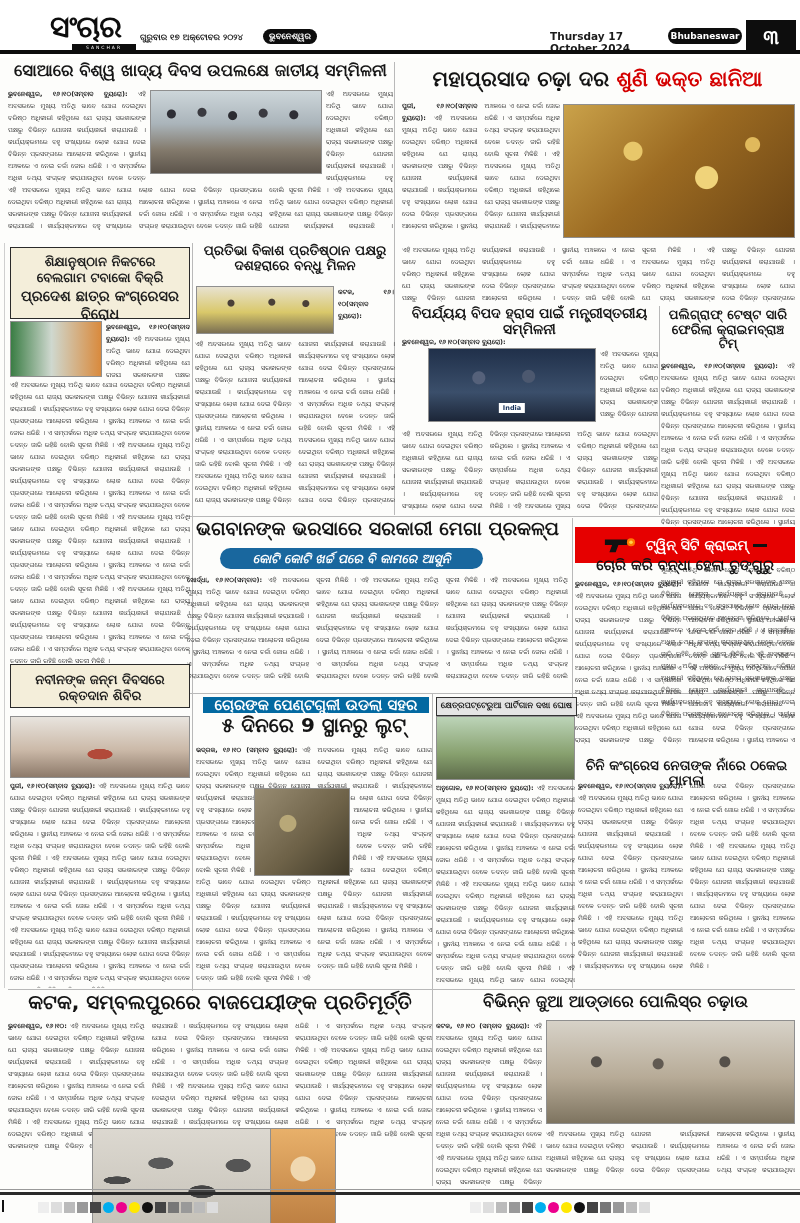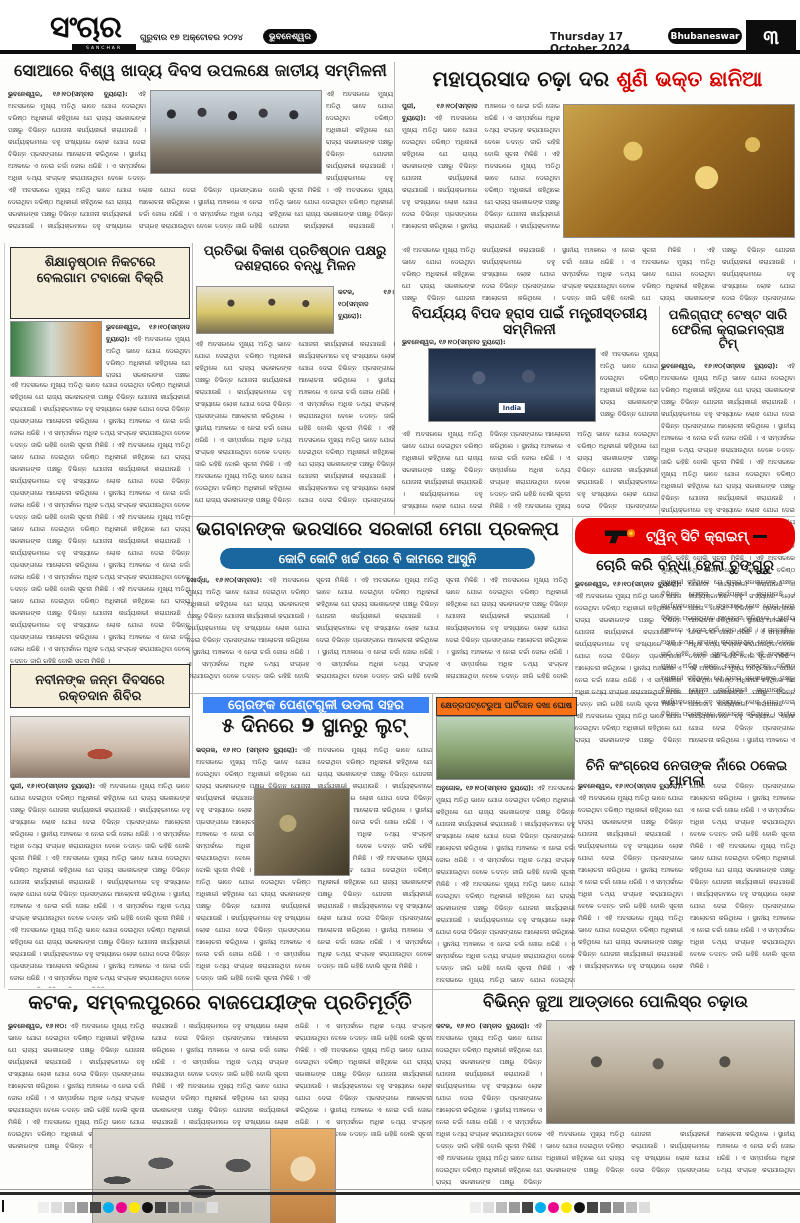--- a/index.html
+++ b/index.html
@@ -22,25 +22,25 @@
   .red{color:#d40000;}
   
   .bd{font-size:6.5px;line-height:12px;text-align:justify;overflow:hidden;color:#222;}
   .bd b{font-weight:bold;}
   .c2{column-count:2;column-gap:7px;}
   .c3{column-count:3;column-gap:7px;}
   .c5{column-count:5;column-gap:7px;}
   
   .cream{background:#f4eeda;border:1px solid #2a2a2a;text-align:center;}
   .cream .l{font-weight:900;line-height:1.25;}
-  .kicker{background:#3b82f6;color:#fff;font-size:13px;font-weight:bold;text-align:center;line-height:16px;}
+  .kicker{background:#0369a1;color:#fff;font-size:15px;font-weight:bold;text-align:center;line-height:16px;}
   .bluepill{background:#19679e;color:#fff;font-size:12.5px;font-weight:bold;text-align:center;border-radius:11px;line-height:21px;}
-  .redbanner{background:#e60000;border-radius:15px;display:flex;align-items:center;justify-content:center;gap:5px;}
+  .redbanner{background:#e60000;border-radius:0;display:flex;align-items:center;justify-content:center;gap:5px;margin-top:9px;}
   .redbanner .t{color:#fff;font-size:14px;font-weight:900;}
-  .boxhead{border:1px solid #333;background:#f97316;font-size:8.5px;font-weight:bold;text-align:center;line-height:15px;overflow:hidden;}
+  .boxhead{border:1px solid #333;background:#e5e5e5;font-size:8.5px;font-weight:bold;text-align:center;line-height:15px;overflow:hidden;}
   
   .photo{border:1px solid #8f8f8f;box-sizing:border-box;}
   .ph-stage{background:
      radial-gradient(circle at 12% 28%,#2e2e35 0 4px,transparent 5px),
      radial-gradient(circle at 30% 26%,#3a3a40 0 4px,transparent 5px),
      radial-gradient(circle at 48% 30%,#2b2b31 0 4px,transparent 5px),
      radial-gradient(circle at 66% 27%,#3a3a40 0 4px,transparent 5px),
      radial-gradient(circle at 84% 29%,#2e2e35 0 4px,transparent 5px),
      linear-gradient(180deg,#cdd6da 0%,#aab4ba 40%,#837a6c 72%,#5c544b 100%);}
   .ph-food{background:
@@ -117,20 +117,21 @@
 <div class="abs bd c3" style="left:8px;top:184px;width:385px;height:56px;"><span>ଏହି ଅବସରରେ ମୁଖ୍ୟ ଅତିଥି ଭାବେ ଯୋଗ ଦେଇଥିବା ବରିଷ୍ଠ ଅଧିକାରୀ କହିଥିଲେ ଯେ ରାଜ୍ୟ ସରକାରଙ୍କ ପକ୍ଷରୁ ବିଭିନ୍ନ ଯୋଜନା କାର୍ଯ୍ୟକାରୀ କରାଯାଉଛି । କାର୍ଯ୍ୟକ୍ରମରେ ବହୁ ସଂଖ୍ୟାରେ ଲୋକ ଯୋଗ ଦେଇ ବିଭିନ୍ନ ପ୍ରସଙ୍ଗରେ ଆଲୋଚନା କରିଥିଲେ । ସ୍ଥାନୀୟ ଅଞ୍ଚଳରେ ଏ ନେଇ ଚର୍ଚ୍ଚା ଜୋର ଧରିଛି । ଏ ସମ୍ପର୍କରେ ଅଧିକ ତଥ୍ୟ ସଂଗ୍ରହ କରାଯାଉଥିବା ବେଳେ ତଦନ୍ତ ଜାରି ରହିଛି ବୋଲି ସୂଚନା ମିଳିଛି । ଏହି ଅବସରରେ ମୁଖ୍ୟ ଅତିଥି ଭାବେ ଯୋଗ ଦେଇଥିବା ବରିଷ୍ଠ ଅଧିକାରୀ କହିଥିଲେ ଯେ ରାଜ୍ୟ ସରକାରଙ୍କ ପକ୍ଷରୁ ବିଭିନ୍ନ ଯୋଜନା କାର୍ଯ୍ୟକାରୀ କରାଯାଉଛି । କାର୍ଯ୍ୟକ୍ରମରେ ବହୁ ସଂଖ୍ୟାରେ ଲୋକ ଯୋଗ ଦେଇ ବିଭିନ୍ନ ପ୍ରସଙ୍ଗରେ ଆଲୋଚନା କରିଥିଲେ । ସ୍ଥାନୀୟ ଅଞ୍ଚଳରେ ଏ ନେଇ ଚର୍ଚ୍ଚା ଜୋର ଧରିଛି । ଏ ସମ୍ପର୍କରେ ଅଧିକ ତଥ୍ୟ ସଂଗ୍ରହ କରାଯାଉଥିବା ବେଳେ ତଦନ୍ତ ଜାରି ରହିଛି ବୋଲି ସୂଚନା ମିଳିଛି । </span></div>
 
 <div class="abs hl" style="left:400px;top:68px;width:395px;font-size:21px;"><span>ମହାପ୍ରସାଦ ଚଢ଼ା ଦର </span><span class="red">ଶୁଣି ଭକ୍ତ ଛାନିଆ</span></div>
 <div class="abs bd c2" style="left:402px;top:100px;width:158px;height:142px;"><b>ପୁରୀ, ୧୬।୧୦(ସମ୍ବାଦ ବ୍ୟୁରୋ):</b> <span>ଏହି ଅବସରରେ ମୁଖ୍ୟ ଅତିଥି ଭାବେ ଯୋଗ ଦେଇଥିବା ବରିଷ୍ଠ ଅଧିକାରୀ କହିଥିଲେ ଯେ ରାଜ୍ୟ ସରକାରଙ୍କ ପକ୍ଷରୁ ବିଭିନ୍ନ ଯୋଜନା କାର୍ଯ୍ୟକାରୀ କରାଯାଉଛି । କାର୍ଯ୍ୟକ୍ରମରେ ବହୁ ସଂଖ୍ୟାରେ ଲୋକ ଯୋଗ ଦେଇ ବିଭିନ୍ନ ପ୍ରସଙ୍ଗରେ ଆଲୋଚନା କରିଥିଲେ । ସ୍ଥାନୀୟ ଅଞ୍ଚଳରେ ଏ ନେଇ ଚର୍ଚ୍ଚା ଜୋର ଧରିଛି । ଏ ସମ୍ପର୍କରେ ଅଧିକ ତଥ୍ୟ ସଂଗ୍ରହ କରାଯାଉଥିବା ବେଳେ ତଦନ୍ତ ଜାରି ରହିଛି ବୋଲି ସୂଚନା ମିଳିଛି । ଏହି ଅବସରରେ ମୁଖ୍ୟ ଅତିଥି ଭାବେ ଯୋଗ ଦେଇଥିବା ବରିଷ୍ଠ ଅଧିକାରୀ କହିଥିଲେ ଯେ ରାଜ୍ୟ ସରକାରଙ୍କ ପକ୍ଷରୁ ବିଭିନ୍ନ ଯୋଜନା କାର୍ଯ୍ୟକାରୀ କରାଯାଉଛି । କାର୍ଯ୍ୟକ୍ରମରେ ବହୁ ସଂଖ୍ୟାରେ ଲୋକ ଯୋଗ ଦେଇ ବିଭିନ୍ନ ପ୍ରସଙ୍ଗରେ ଆଲୋଚନା କରିଥିଲେ । ସ୍ଥାନୀୟ ଅଞ୍ଚଳରେ ଏ ନେଇ ଚର୍ଚ୍ଚା ଜୋର ଧରିଛି । ଏ ସମ୍ପର୍କରେ ଅଧିକ ତଥ୍ୟ ସଂଗ୍ରହ କରାଯାଉଥିବା ବେଳେ ତଦନ୍ତ ଜାରି ରହିଛି ବୋଲି ସୂଚନା ମିଳିଛି । </span></div>
 <div class="abs photo ph-food" style="left:563px;top:104px;width:232px;height:134px;"></div>
 <div class="abs bd c5" style="left:402px;top:244px;width:393px;height:62px;"><span>ଏହି ଅବସରରେ ମୁଖ୍ୟ ଅତିଥି ଭାବେ ଯୋଗ ଦେଇଥିବା ବରିଷ୍ଠ ଅଧିକାରୀ କହିଥିଲେ ଯେ ରାଜ୍ୟ ସରକାରଙ୍କ ପକ୍ଷରୁ ବିଭିନ୍ନ ଯୋଜନା କାର୍ଯ୍ୟକାରୀ କରାଯାଉଛି । କାର୍ଯ୍ୟକ୍ରମରେ ବହୁ ସଂଖ୍ୟାରେ ଲୋକ ଯୋଗ ଦେଇ ବିଭିନ୍ନ ପ୍ରସଙ୍ଗରେ ଆଲୋଚନା କରିଥିଲେ । ସ୍ଥାନୀୟ ଅଞ୍ଚଳରେ ଏ ନେଇ ଚର୍ଚ୍ଚା ଜୋର ଧରିଛି । ଏ ସମ୍ପର୍କରେ ଅଧିକ ତଥ୍ୟ ସଂଗ୍ରହ କରାଯାଉଥିବା ବେଳେ ତଦନ୍ତ ଜାରି ରହିଛି ବୋଲି ସୂଚନା ମିଳିଛି । ଏହି ଅବସରରେ ମୁଖ୍ୟ ଅତିଥି ଭାବେ ଯୋଗ ଦେଇଥିବା ବରିଷ୍ଠ ଅଧିକାରୀ କହିଥିଲେ ଯେ ରାଜ୍ୟ ସରକାରଙ୍କ ପକ୍ଷରୁ ବିଭିନ୍ନ ଯୋଜନା କାର୍ଯ୍ୟକାରୀ କରାଯାଉଛି । କାର୍ଯ୍ୟକ୍ରମରେ ବହୁ ସଂଖ୍ୟାରେ ଲୋକ ଯୋଗ ଦେଇ ବିଭିନ୍ନ ପ୍ରସଙ୍ଗରେ ଆଲୋଚନା କରିଥିଲେ । ସ୍ଥାନୀୟ ଅଞ୍ଚଳରେ ଏ ନେଇ ଚର୍ଚ୍ଚା ଜୋର ଧରିଛି । ଏ ସମ୍ପର୍କରେ ଅଧିକ ତଥ୍ୟ ସଂଗ୍ରହ କରାଯାଉଥିବା ବେଳେ ତଦନ୍ତ ଜାରି ରହିଛି ବୋଲି ସୂଚନା ମିଳିଛି । ଏହି ଅବସରରେ ମୁଖ୍ୟ ଅତିଥି ଭାବେ ଯୋଗ ଦେଇଥିବା ବରିଷ୍ଠ ଅଧିକାରୀ କହିଥିଲେ ଯେ ରାଜ୍ୟ ସରକାରଙ୍କ ପକ୍ଷରୁ ବିଭିନ୍ନ ଯୋଜନା କାର୍ଯ୍ୟକାରୀ କରାଯାଉଛି । କାର୍ଯ୍ୟକ୍ରମରେ ବହୁ ସଂଖ୍ୟାରେ ଲୋକ ଯୋଗ ଦେଇ ବିଭିନ୍ନ ପ୍ରସଙ୍ଗରେ ଆଲୋଚନା କରିଥିଲେ । ସ୍ଥାନୀୟ ଅଞ୍ଚଳରେ ଏ ନେଇ ଚର୍ଚ୍ଚା ଜୋର ଧରିଛି । ଏ ସମ୍ପର୍କରେ ଅଧିକ ତଥ୍ୟ ସଂଗ୍ରହ କରାଯାଉଥିବା ବେଳେ ତଦନ୍ତ ଜାରି ରହିଛି ବୋଲି ସୂଚନା ମିଳିଛି । ଏହି ଅବସରରେ ମୁଖ୍ୟ ଅତିଥି ଭାବେ ଯୋଗ ଦେଇଥିବା ବରିଷ୍ଠ ଅଧିକାରୀ କହିଥିଲେ ଯେ ରାଜ୍ୟ ସରକାରଙ୍କ ପକ୍ଷରୁ ବିଭିନ୍ନ ଯୋଜନା କାର୍ଯ୍ୟକାରୀ କରାଯାଉଛି । କାର୍ଯ୍ୟକ୍ରମରେ ବହୁ ସଂଖ୍ୟାରେ ଲୋକ ଯୋଗ ଦେଇ ବିଭିନ୍ନ ପ୍ରସଙ୍ଗରେ ଆଲୋଚନା କରିଥିଲେ । ସ୍ଥାନୀୟ ଅଞ୍ଚଳରେ ଏ ନେଇ ଚର୍ଚ୍ଚା ଜୋର ଧରିଛି । ଏ ସମ୍ପର୍କରେ ଅଧିକ ତଥ୍ୟ ସଂଗ୍ରହ କରାଯାଉଥିବା ବେଳେ ତଦନ୍ତ ଜାରି ରହିଛି ବୋଲି ସୂଚନା ମିଳିଛି । </span></div>
 
 <div class="abs cream" style="left:10px;top:247px;width:180px;height:72px;padding-top:6px;box-sizing:border-box;">
   <div class="l" style="font-size:13px;">ଶିକ୍ଷାନୁଷ୍ଠାନ ନିକଟରେ</div>
   <div class="l" style="font-size:13px;">ବେଲଗାମ ଟବାକୋ ବିକ୍ରି</div>
+  <div class="l" style="font-size:14.5px;">ପ୍ରଦେଶ ଛାତ୍ର କଂଗ୍ରେସର ବିରୋଧ</div>
 </div>
 <div class="abs photo ph-congress" style="left:10px;top:321px;width:92px;height:56px;"></div>
 <div class="abs bd" style="left:106px;top:321px;width:84px;height:56px;"><b>ଭୁବନେଶ୍ୱର, ୧୬।୧୦(ସମ୍ବାଦ ବ୍ୟୁରୋ):</b> <span>ଏହି ଅବସରରେ ମୁଖ୍ୟ ଅତିଥି ଭାବେ ଯୋଗ ଦେଇଥିବା ବରିଷ୍ଠ ଅଧିକାରୀ କହିଥିଲେ ଯେ ରାଜ୍ୟ ସରକାରଙ୍କ ପକ୍ଷରୁ ବିଭିନ୍ନ ଯୋଜନା କାର୍ଯ୍ୟକାରୀ କରାଯାଉଛି । କାର୍ଯ୍ୟକ୍ରମରେ ବହୁ ସଂଖ୍ୟାରେ ଲୋକ ଯୋଗ ଦେଇ ବିଭିନ୍ନ ପ୍ରସଙ୍ଗରେ ଆଲୋଚନା କରିଥିଲେ । ସ୍ଥାନୀୟ ଅଞ୍ଚଳରେ ଏ ନେଇ ଚର୍ଚ୍ଚା ଜୋର ଧରିଛି । ଏ ସମ୍ପର୍କରେ ଅଧିକ ତଥ୍ୟ ସଂଗ୍ରହ କରାଯାଉଥିବା ବେଳେ ତଦନ୍ତ ଜାରି ରହିଛି ବୋଲି ସୂଚନା ମିଳିଛି । </span></div>
 <div class="abs bd" style="left:10px;top:379px;width:180px;height:284px;"><span>ଏହି ଅବସରରେ ମୁଖ୍ୟ ଅତିଥି ଭାବେ ଯୋଗ ଦେଇଥିବା ବରିଷ୍ଠ ଅଧିକାରୀ କହିଥିଲେ ଯେ ରାଜ୍ୟ ସରକାରଙ୍କ ପକ୍ଷରୁ ବିଭିନ୍ନ ଯୋଜନା କାର୍ଯ୍ୟକାରୀ କରାଯାଉଛି । କାର୍ଯ୍ୟକ୍ରମରେ ବହୁ ସଂଖ୍ୟାରେ ଲୋକ ଯୋଗ ଦେଇ ବିଭିନ୍ନ ପ୍ରସଙ୍ଗରେ ଆଲୋଚନା କରିଥିଲେ । ସ୍ଥାନୀୟ ଅଞ୍ଚଳରେ ଏ ନେଇ ଚର୍ଚ୍ଚା ଜୋର ଧରିଛି । ଏ ସମ୍ପର୍କରେ ଅଧିକ ତଥ୍ୟ ସଂଗ୍ରହ କରାଯାଉଥିବା ବେଳେ ତଦନ୍ତ ଜାରି ରହିଛି ବୋଲି ସୂଚନା ମିଳିଛି । ଏହି ଅବସରରେ ମୁଖ୍ୟ ଅତିଥି ଭାବେ ଯୋଗ ଦେଇଥିବା ବରିଷ୍ଠ ଅଧିକାରୀ କହିଥିଲେ ଯେ ରାଜ୍ୟ ସରକାରଙ୍କ ପକ୍ଷରୁ ବିଭିନ୍ନ ଯୋଜନା କାର୍ଯ୍ୟକାରୀ କରାଯାଉଛି । କାର୍ଯ୍ୟକ୍ରମରେ ବହୁ ସଂଖ୍ୟାରେ ଲୋକ ଯୋଗ ଦେଇ ବିଭିନ୍ନ ପ୍ରସଙ୍ଗରେ ଆଲୋଚନା କରିଥିଲେ । ସ୍ଥାନୀୟ ଅଞ୍ଚଳରେ ଏ ନେଇ ଚର୍ଚ୍ଚା ଜୋର ଧରିଛି । ଏ ସମ୍ପର୍କରେ ଅଧିକ ତଥ୍ୟ ସଂଗ୍ରହ କରାଯାଉଥିବା ବେଳେ ତଦନ୍ତ ଜାରି ରହିଛି ବୋଲି ସୂଚନା ମିଳିଛି । ଏହି ଅବସରରେ ମୁଖ୍ୟ ଅତିଥି ଭାବେ ଯୋଗ ଦେଇଥିବା ବରିଷ୍ଠ ଅଧିକାରୀ କହିଥିଲେ ଯେ ରାଜ୍ୟ ସରକାରଙ୍କ ପକ୍ଷରୁ ବିଭିନ୍ନ ଯୋଜନା କାର୍ଯ୍ୟକାରୀ କରାଯାଉଛି । କାର୍ଯ୍ୟକ୍ରମରେ ବହୁ ସଂଖ୍ୟାରେ ଲୋକ ଯୋଗ ଦେଇ ବିଭିନ୍ନ ପ୍ରସଙ୍ଗରେ ଆଲୋଚନା କରିଥିଲେ । ସ୍ଥାନୀୟ ଅଞ୍ଚଳରେ ଏ ନେଇ ଚର୍ଚ୍ଚା ଜୋର ଧରିଛି । ଏ ସମ୍ପର୍କରେ ଅଧିକ ତଥ୍ୟ ସଂଗ୍ରହ କରାଯାଉଥିବା ବେଳେ ତଦନ୍ତ ଜାରି ରହିଛି ବୋଲି ସୂଚନା ମିଳିଛି । ଏହି ଅବସରରେ ମୁଖ୍ୟ ଅତିଥି ଭାବେ ଯୋଗ ଦେଇଥିବା ବରିଷ୍ଠ ଅଧିକାରୀ କହିଥିଲେ ଯେ ରାଜ୍ୟ ସରକାରଙ୍କ ପକ୍ଷରୁ ବିଭିନ୍ନ ଯୋଜନା କାର୍ଯ୍ୟକାରୀ କରାଯାଉଛି । କାର୍ଯ୍ୟକ୍ରମରେ ବହୁ ସଂଖ୍ୟାରେ ଲୋକ ଯୋଗ ଦେଇ ବିଭିନ୍ନ ପ୍ରସଙ୍ଗରେ ଆଲୋଚନା କରିଥିଲେ । ସ୍ଥାନୀୟ ଅଞ୍ଚଳରେ ଏ ନେଇ ଚର୍ଚ୍ଚା ଜୋର ଧରିଛି । ଏ ସମ୍ପର୍କରେ ଅଧିକ ତଥ୍ୟ ସଂଗ୍ରହ କରାଯାଉଥିବା ବେଳେ ତଦନ୍ତ ଜାରି ରହିଛି ବୋଲି ସୂଚନା ମିଳିଛି । </span></div>
 
 <div class="abs hl" style="left:195px;top:243px;width:200px;font-size:13.5px;">ପ୍ରତିଭା ବିକାଶ ପ୍ରତିଷ୍ଠାନ ପକ୍ଷରୁ ଦଶହରାରେ ବନ୍ଧୁ ମିଳନ</div>
 <div class="abs photo ph-yellow" style="left:196px;top:286px;width:138px;height:48px;"></div>
 <div class="abs bd" style="left:338px;top:286px;width:56px;height:48px;"><b>କଟକ, ୧୬।୧୦(ସମ୍ବାଦ ବ୍ୟୁରୋ):</b></div>
 <div class="abs bd c2" style="left:195px;top:338px;width:200px;height:178px;"><span>ଏହି ଅବସରରେ ମୁଖ୍ୟ ଅତିଥି ଭାବେ ଯୋଗ ଦେଇଥିବା ବରିଷ୍ଠ ଅଧିକାରୀ କହିଥିଲେ ଯେ ରାଜ୍ୟ ସରକାରଙ୍କ ପକ୍ଷରୁ ବିଭିନ୍ନ ଯୋଜନା କାର୍ଯ୍ୟକାରୀ କରାଯାଉଛି । କାର୍ଯ୍ୟକ୍ରମରେ ବହୁ ସଂଖ୍ୟାରେ ଲୋକ ଯୋଗ ଦେଇ ବିଭିନ୍ନ ପ୍ରସଙ୍ଗରେ ଆଲୋଚନା କରିଥିଲେ । ସ୍ଥାନୀୟ ଅଞ୍ଚଳରେ ଏ ନେଇ ଚର୍ଚ୍ଚା ଜୋର ଧରିଛି । ଏ ସମ୍ପର୍କରେ ଅଧିକ ତଥ୍ୟ ସଂଗ୍ରହ କରାଯାଉଥିବା ବେଳେ ତଦନ୍ତ ଜାରି ରହିଛି ବୋଲି ସୂଚନା ମିଳିଛି । ଏହି ଅବସରରେ ମୁଖ୍ୟ ଅତିଥି ଭାବେ ଯୋଗ ଦେଇଥିବା ବରିଷ୍ଠ ଅଧିକାରୀ କହିଥିଲେ ଯେ ରାଜ୍ୟ ସରକାରଙ୍କ ପକ୍ଷରୁ ବିଭିନ୍ନ ଯୋଜନା କାର୍ଯ୍ୟକାରୀ କରାଯାଉଛି । କାର୍ଯ୍ୟକ୍ରମରେ ବହୁ ସଂଖ୍ୟାରେ ଲୋକ ଯୋଗ ଦେଇ ବିଭିନ୍ନ ପ୍ରସଙ୍ଗରେ ଆଲୋଚନା କରିଥିଲେ । ସ୍ଥାନୀୟ ଅଞ୍ଚଳରେ ଏ ନେଇ ଚର୍ଚ୍ଚା ଜୋର ଧରିଛି । ଏ ସମ୍ପର୍କରେ ଅଧିକ ତଥ୍ୟ ସଂଗ୍ରହ କରାଯାଉଥିବା ବେଳେ ତଦନ୍ତ ଜାରି ରହିଛି ବୋଲି ସୂଚନା ମିଳିଛି । ଏହି ଅବସରରେ ମୁଖ୍ୟ ଅତିଥି ଭାବେ ଯୋଗ ଦେଇଥିବା ବରିଷ୍ଠ ଅଧିକାରୀ କହିଥିଲେ ଯେ ରାଜ୍ୟ ସରକାରଙ୍କ ପକ୍ଷରୁ ବିଭିନ୍ନ ଯୋଜନା କାର୍ଯ୍ୟକାରୀ କରାଯାଉଛି । କାର୍ଯ୍ୟକ୍ରମରେ ବହୁ ସଂଖ୍ୟାରେ ଲୋକ ଯୋଗ ଦେଇ ବିଭିନ୍ନ ପ୍ରସଙ୍ଗରେ ଆଲୋଚନା କରିଥିଲେ । ସ୍ଥାନୀୟ ଅଞ୍ଚଳରେ ଏ ନେଇ ଚର୍ଚ୍ଚା ଜୋର ଧରିଛି । ଏ ସମ୍ପର୍କରେ ଅଧିକ ତଥ୍ୟ ସଂଗ୍ରହ କରାଯାଉଥିବା ବେଳେ ତଦନ୍ତ ଜାରି ରହିଛି ବୋଲି ସୂଚନା ମିଳିଛି । </span></div>
 
@@ -139,21 +140,21 @@
 <div class="abs photo ph-conf" style="left:428px;top:348px;width:168px;height:74px;">
   <span class="placard">India</span>
 </div>
 <div class="abs bd" style="left:600px;top:348px;width:58px;height:74px;"><span>ଏହି ଅବସରରେ ମୁଖ୍ୟ ଅତିଥି ଭାବେ ଯୋଗ ଦେଇଥିବା ବରିଷ୍ଠ ଅଧିକାରୀ କହିଥିଲେ ଯେ ରାଜ୍ୟ ସରକାରଙ୍କ ପକ୍ଷରୁ ବିଭିନ୍ନ ଯୋଜନା କାର୍ଯ୍ୟକାରୀ କରାଯାଉଛି । କାର୍ଯ୍ୟକ୍ରମରେ ବହୁ ସଂଖ୍ୟାରେ ଲୋକ ଯୋଗ ଦେଇ ବିଭିନ୍ନ ପ୍ରସଙ୍ଗରେ ଆଲୋଚନା କରିଥିଲେ । ସ୍ଥାନୀୟ ଅଞ୍ଚଳରେ ଏ ନେଇ ଚର୍ଚ୍ଚା ଜୋର ଧରିଛି । ଏ ସମ୍ପର୍କରେ ଅଧିକ ତଥ୍ୟ ସଂଗ୍ରହ କରାଯାଉଥିବା ବେଳେ ତଦନ୍ତ ଜାରି ରହିଛି ବୋଲି ସୂଚନା ମିଳିଛି । </span></div>
 <div class="abs bd c3" style="left:402px;top:428px;width:256px;height:88px;"><span>ଏହି ଅବସରରେ ମୁଖ୍ୟ ଅତିଥି ଭାବେ ଯୋଗ ଦେଇଥିବା ବରିଷ୍ଠ ଅଧିକାରୀ କହିଥିଲେ ଯେ ରାଜ୍ୟ ସରକାରଙ୍କ ପକ୍ଷରୁ ବିଭିନ୍ନ ଯୋଜନା କାର୍ଯ୍ୟକାରୀ କରାଯାଉଛି । କାର୍ଯ୍ୟକ୍ରମରେ ବହୁ ସଂଖ୍ୟାରେ ଲୋକ ଯୋଗ ଦେଇ ବିଭିନ୍ନ ପ୍ରସଙ୍ଗରେ ଆଲୋଚନା କରିଥିଲେ । ସ୍ଥାନୀୟ ଅଞ୍ଚଳରେ ଏ ନେଇ ଚର୍ଚ୍ଚା ଜୋର ଧରିଛି । ଏ ସମ୍ପର୍କରେ ଅଧିକ ତଥ୍ୟ ସଂଗ୍ରହ କରାଯାଉଥିବା ବେଳେ ତଦନ୍ତ ଜାରି ରହିଛି ବୋଲି ସୂଚନା ମିଳିଛି । ଏହି ଅବସରରେ ମୁଖ୍ୟ ଅତିଥି ଭାବେ ଯୋଗ ଦେଇଥିବା ବରିଷ୍ଠ ଅଧିକାରୀ କହିଥିଲେ ଯେ ରାଜ୍ୟ ସରକାରଙ୍କ ପକ୍ଷରୁ ବିଭିନ୍ନ ଯୋଜନା କାର୍ଯ୍ୟକାରୀ କରାଯାଉଛି । କାର୍ଯ୍ୟକ୍ରମରେ ବହୁ ସଂଖ୍ୟାରେ ଲୋକ ଯୋଗ ଦେଇ ବିଭିନ୍ନ ପ୍ରସଙ୍ଗରେ ଆଲୋଚନା କରିଥିଲେ । ସ୍ଥାନୀୟ ଅଞ୍ଚଳରେ ଏ ନେଇ ଚର୍ଚ୍ଚା ଜୋର ଧରିଛି । ଏ ସମ୍ପର୍କରେ ଅଧିକ ତଥ୍ୟ ସଂଗ୍ରହ କରାଯାଉଥିବା ବେଳେ ତଦନ୍ତ ଜାରି ରହିଛି ବୋଲି ସୂଚନା ମିଳିଛି । </span></div>
 
 <div class="abs hl" style="left:661px;top:308px;width:134px;font-size:13px;">ପଲିଗ୍ରାଫ୍ ଟେଷ୍ଟ ସାରି ଫେରିଲା କ୍ରାଇମବ୍ରାଞ୍ଚ ଟିମ୍</div>
 <div class="abs bd" style="left:661px;top:360px;width:134px;height:356px;"><b>ଭୁବନେଶ୍ୱର, ୧୬।୧୦(ସମ୍ବାଦ ବ୍ୟୁରୋ):</b> <span>ଏହି ଅବସରରେ ମୁଖ୍ୟ ଅତିଥି ଭାବେ ଯୋଗ ଦେଇଥିବା ବରିଷ୍ଠ ଅଧିକାରୀ କହିଥିଲେ ଯେ ରାଜ୍ୟ ସରକାରଙ୍କ ପକ୍ଷରୁ ବିଭିନ୍ନ ଯୋଜନା କାର୍ଯ୍ୟକାରୀ କରାଯାଉଛି । କାର୍ଯ୍ୟକ୍ରମରେ ବହୁ ସଂଖ୍ୟାରେ ଲୋକ ଯୋଗ ଦେଇ ବିଭିନ୍ନ ପ୍ରସଙ୍ଗରେ ଆଲୋଚନା କରିଥିଲେ । ସ୍ଥାନୀୟ ଅଞ୍ଚଳରେ ଏ ନେଇ ଚର୍ଚ୍ଚା ଜୋର ଧରିଛି । ଏ ସମ୍ପର୍କରେ ଅଧିକ ତଥ୍ୟ ସଂଗ୍ରହ କରାଯାଉଥିବା ବେଳେ ତଦନ୍ତ ଜାରି ରହିଛି ବୋଲି ସୂଚନା ମିଳିଛି । ଏହି ଅବସରରେ ମୁଖ୍ୟ ଅତିଥି ଭାବେ ଯୋଗ ଦେଇଥିବା ବରିଷ୍ଠ ଅଧିକାରୀ କହିଥିଲେ ଯେ ରାଜ୍ୟ ସରକାରଙ୍କ ପକ୍ଷରୁ ବିଭିନ୍ନ ଯୋଜନା କାର୍ଯ୍ୟକାରୀ କରାଯାଉଛି । କାର୍ଯ୍ୟକ୍ରମରେ ବହୁ ସଂଖ୍ୟାରେ ଲୋକ ଯୋଗ ଦେଇ ବିଭିନ୍ନ ପ୍ରସଙ୍ଗରେ ଆଲୋଚନା କରିଥିଲେ । ସ୍ଥାନୀୟ ଅଞ୍ଚଳରେ ଏ ନେଇ ଚର୍ଚ୍ଚା ଜୋର ଧରିଛି । ଏ ସମ୍ପର୍କରେ ଅଧିକ ତଥ୍ୟ ସଂଗ୍ରହ କରାଯାଉଥିବା ବେଳେ ତଦନ୍ତ ଜାରି ରହିଛି ବୋଲି ସୂଚନା ମିଳିଛି । ଏହି ଅବସରରେ ମୁଖ୍ୟ ଅତିଥି ଭାବେ ଯୋଗ ଦେଇଥିବା ବରିଷ୍ଠ ଅଧିକାରୀ କହିଥିଲେ ଯେ ରାଜ୍ୟ ସରକାରଙ୍କ ପକ୍ଷରୁ ବିଭିନ୍ନ ଯୋଜନା କାର୍ଯ୍ୟକାରୀ କରାଯାଉଛି । କାର୍ଯ୍ୟକ୍ରମରେ ବହୁ ସଂଖ୍ୟାରେ ଲୋକ ଯୋଗ ଦେଇ ବିଭିନ୍ନ ପ୍ରସଙ୍ଗରେ ଆଲୋଚନା କରିଥିଲେ । ସ୍ଥାନୀୟ ଅଞ୍ଚଳରେ ଏ ନେଇ ଚର୍ଚ୍ଚା ଜୋର ଧରିଛି । ଏ ସମ୍ପର୍କରେ ଅଧିକ ତଥ୍ୟ ସଂଗ୍ରହ କରାଯାଉଥିବା ବେଳେ ତଦନ୍ତ ଜାରି ରହିଛି ବୋଲି ସୂଚନା ମିଳିଛି । ଏହି ଅବସରରେ ମୁଖ୍ୟ ଅତିଥି ଭାବେ ଯୋଗ ଦେଇଥିବା ବରିଷ୍ଠ ଅଧିକାରୀ କହିଥିଲେ ଯେ ରାଜ୍ୟ ସରକାରଙ୍କ ପକ୍ଷରୁ ବିଭିନ୍ନ ଯୋଜନା କାର୍ଯ୍ୟକାରୀ କରାଯାଉଛି । କାର୍ଯ୍ୟକ୍ରମରେ ବହୁ ସଂଖ୍ୟାରେ ଲୋକ ଯୋଗ ଦେଇ ବିଭିନ୍ନ ପ୍ରସଙ୍ଗରେ ଆଲୋଚନା କରିଥିଲେ । ସ୍ଥାନୀୟ ଅଞ୍ଚଳରେ ଏ ନେଇ ଚର୍ଚ୍ଚା ଜୋର ଧରିଛି । ଏ ସମ୍ପର୍କରେ ଅଧିକ ତଥ୍ୟ ସଂଗ୍ରହ କରାଯାଉଥିବା ବେଳେ ତଦନ୍ତ ଜାରି ରହିଛି ବୋଲି ସୂଚନା ମିଳିଛି । </span></div>
 
 <div class="abs hl" style="left:185px;top:518px;width:385px;font-size:19px;">ଭଗବାନଙ୍କ ଭରସାରେ ସରକାରୀ ମେଗା ପ୍ରକଳ୍ପ</div>
-<div class="abs bluepill" style="left:220px;top:548px;width:315px;height:21px;">କୋଟି କୋଟି ଖର୍ଚ୍ଚ ପରେ ବି କାମରେ ଆସୁନି</div>
+<div class="abs bluepill" style="left:220px;top:548px;width:263px;height:21px;font-style:italic;">କୋଟି କୋଟି ଖର୍ଚ୍ଚ ପରେ ବି କାମରେ ଆସୁନି</div>
 <div class="abs bd c3" style="left:187px;top:574px;width:381px;height:116px;"><b>ଖୋର୍ଦ୍ଧା, ୧୬।୧୦(ସମ୍ବାଦ):</b> <span>ଏହି ଅବସରରେ ମୁଖ୍ୟ ଅତିଥି ଭାବେ ଯୋଗ ଦେଇଥିବା ବରିଷ୍ଠ ଅଧିକାରୀ କହିଥିଲେ ଯେ ରାଜ୍ୟ ସରକାରଙ୍କ ପକ୍ଷରୁ ବିଭିନ୍ନ ଯୋଜନା କାର୍ଯ୍ୟକାରୀ କରାଯାଉଛି । କାର୍ଯ୍ୟକ୍ରମରେ ବହୁ ସଂଖ୍ୟାରେ ଲୋକ ଯୋଗ ଦେଇ ବିଭିନ୍ନ ପ୍ରସଙ୍ଗରେ ଆଲୋଚନା କରିଥିଲେ । ସ୍ଥାନୀୟ ଅଞ୍ଚଳରେ ଏ ନେଇ ଚର୍ଚ୍ଚା ଜୋର ଧରିଛି । ଏ ସମ୍ପର୍କରେ ଅଧିକ ତଥ୍ୟ ସଂଗ୍ରହ କରାଯାଉଥିବା ବେଳେ ତଦନ୍ତ ଜାରି ରହିଛି ବୋଲି ସୂଚନା ମିଳିଛି । ଏହି ଅବସରରେ ମୁଖ୍ୟ ଅତିଥି ଭାବେ ଯୋଗ ଦେଇଥିବା ବରିଷ୍ଠ ଅଧିକାରୀ କହିଥିଲେ ଯେ ରାଜ୍ୟ ସରକାରଙ୍କ ପକ୍ଷରୁ ବିଭିନ୍ନ ଯୋଜନା କାର୍ଯ୍ୟକାରୀ କରାଯାଉଛି । କାର୍ଯ୍ୟକ୍ରମରେ ବହୁ ସଂଖ୍ୟାରେ ଲୋକ ଯୋଗ ଦେଇ ବିଭିନ୍ନ ପ୍ରସଙ୍ଗରେ ଆଲୋଚନା କରିଥିଲେ । ସ୍ଥାନୀୟ ଅଞ୍ଚଳରେ ଏ ନେଇ ଚର୍ଚ୍ଚା ଜୋର ଧରିଛି । ଏ ସମ୍ପର୍କରେ ଅଧିକ ତଥ୍ୟ ସଂଗ୍ରହ କରାଯାଉଥିବା ବେଳେ ତଦନ୍ତ ଜାରି ରହିଛି ବୋଲି ସୂଚନା ମିଳିଛି । ଏହି ଅବସରରେ ମୁଖ୍ୟ ଅତିଥି ଭାବେ ଯୋଗ ଦେଇଥିବା ବରିଷ୍ଠ ଅଧିକାରୀ କହିଥିଲେ ଯେ ରାଜ୍ୟ ସରକାରଙ୍କ ପକ୍ଷରୁ ବିଭିନ୍ନ ଯୋଜନା କାର୍ଯ୍ୟକାରୀ କରାଯାଉଛି । କାର୍ଯ୍ୟକ୍ରମରେ ବହୁ ସଂଖ୍ୟାରେ ଲୋକ ଯୋଗ ଦେଇ ବିଭିନ୍ନ ପ୍ରସଙ୍ଗରେ ଆଲୋଚନା କରିଥିଲେ । ସ୍ଥାନୀୟ ଅଞ୍ଚଳରେ ଏ ନେଇ ଚର୍ଚ୍ଚା ଜୋର ଧରିଛି । ଏ ସମ୍ପର୍କରେ ଅଧିକ ତଥ୍ୟ ସଂଗ୍ରହ କରାଯାଉଥିବା ବେଳେ ତଦନ୍ତ ଜାରି ରହିଛି ବୋଲି ସୂଚନା ମିଳିଛି । ଏହି ଅବସରରେ ମୁଖ୍ୟ ଅତିଥି ଭାବେ ଯୋଗ ଦେଇଥିବା ବରିଷ୍ଠ ଅଧିକାରୀ କହିଥିଲେ ଯେ ରାଜ୍ୟ ସରକାରଙ୍କ ପକ୍ଷରୁ ବିଭିନ୍ନ ଯୋଜନା କାର୍ଯ୍ୟକାରୀ କରାଯାଉଛି । କାର୍ଯ୍ୟକ୍ରମରେ ବହୁ ସଂଖ୍ୟାରେ ଲୋକ ଯୋଗ ଦେଇ ବିଭିନ୍ନ ପ୍ରସଙ୍ଗରେ ଆଲୋଚନା କରିଥିଲେ । ସ୍ଥାନୀୟ ଅଞ୍ଚଳରେ ଏ ନେଇ ଚର୍ଚ୍ଚା ଜୋର ଧରିଛି । ଏ ସମ୍ପର୍କରେ ଅଧିକ ତଥ୍ୟ ସଂଗ୍ରହ କରାଯାଉଥିବା ବେଳେ ତଦନ୍ତ ଜାରି ରହିଛି ବୋଲି ସୂଚନା ମିଳିଛି । </span></div>
 
 <div class="abs redbanner" style="left:575px;top:518px;width:220px;height:36px;">
   <svg width="38" height="18" viewBox="0 0 40 20">
     <path d="M1 4 h25 v6 h-10 l-3 8 h-7 l3 -8 h-8 z" fill="#111"></path>
     <circle cx="30" cy="7" r="4.5" fill="#ff7a00"></circle>
     <circle cx="30" cy="7" r="2" fill="#ffd24a"></circle>
   </svg>
   <span class="t">ଟ୍ୱିନ୍ ସିଟି କ୍ରାଇମ୍</span>
   <span style="width:14px;height:3px;background:#111;display:inline-block;"></span>

